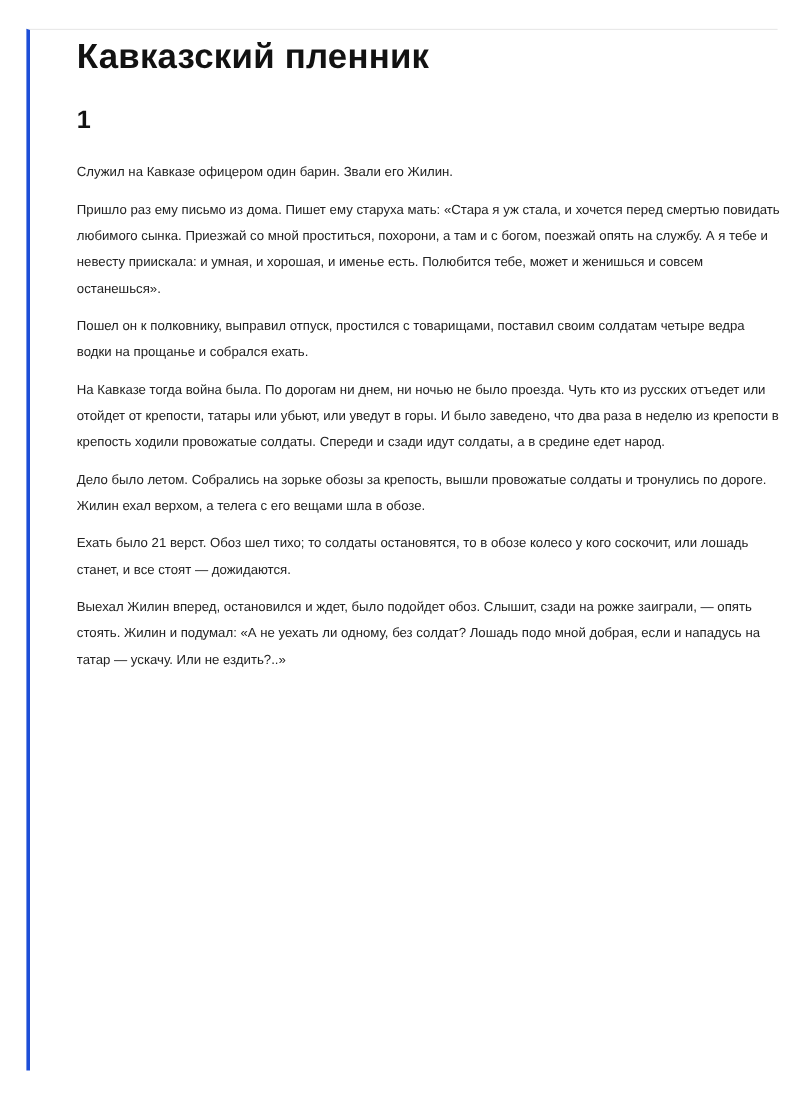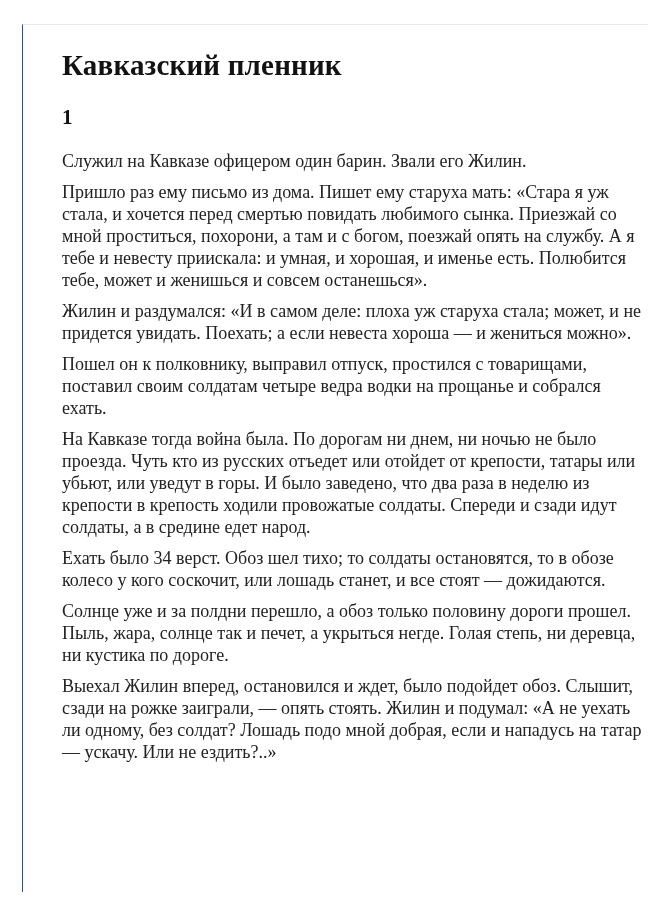--- a/index.html
+++ b/index.html
@@ -15,24 +15,23 @@
     font-family: "Liberation Sans", "DejaVu Sans", sans-serif;
   }
   .reader-page {
     position: absolute;
     left: 22px;
     top: 24px;
     width: 626px;
     height: 868px;
     box-sizing: border-box;
     border-top: 1px solid #e9e9e9;
-    border-left: 1px solid #1d4ed8;
+    border-left: 3px solid #1d4ed8;
     background: #ffffff;
-    padding: 23px 0 0 39px;
-    font-family: Liberation Serif, serif;
+    padding: 6px 0 0 39px;
   }
   .book-title {
     margin: 0 0 22px 0;
     font-size: 29px;
     line-height: 1.2;
     font-weight: bold;
     color: #121212;
     letter-spacing: 0.2px;
   }
   .chapter-heading {
@@ -40,34 +39,33 @@
     font-size: 21px;
     line-height: 1.2;
     font-weight: bold;
     color: #121212;
   }
   .text-body {
     width: 586px;
   }
   .text-body p {
     margin: 0 0 9px 0;
-    font-size: 18px;
+    font-size: 11px;
     line-height: 22px;
     color: #222222;
   }
 </style>
 </head>
 <body>
 
 <div class="reader-page">
   <h1 class="book-title">Кавказский пленник</h1>
   <h2 class="chapter-heading">1</h2>
   <div class="text-body">
     <p>Служил на Кавказе офицером один барин. Звали его Жилин.</p>
     <p>Пришло раз ему письмо из дома. Пишет ему старуха мать: «Стара я уж стала, и хочется перед смертью повидать любимого сынка. Приезжай со мной проститься, похорони, а там и с богом, поезжай опять на службу. А я тебе и невесту приискала: и умная, и хорошая, и именье есть. Полюбится тебе, может и женишься и совсем останешься».</p>
-    <p>Жилин и раздумался: «И в самом деле: плоха уж старуха стала; может, и не придется увидать. Поехать; а если невеста хороша — и жениться можно».</p>
     <p>Пошел он к полковнику, выправил отпуск, простился с товарищами, поставил своим солдатам четыре ведра водки на прощанье и собрался ехать.</p>
     <p>На Кавказе тогда война была. По дорогам ни днем, ни ночью не было проезда. Чуть кто из русских отъедет или отойдет от крепости, татары или убьют, или уведут в горы. И было заведено, что два раза в неделю из крепости в крепость ходили провожатые солдаты. Спереди и сзади идут солдаты, а в средине едет народ.</p>
-    <p>Ехать было 34 верст. Обоз шел тихо; то солдаты остановятся, то в обозе колесо у кого соскочит, или лошадь станет, и все стоят — дожидаются.</p>
-    <p>Солнце уже и за полдни перешло, а обоз только половину дороги прошел. Пыль, жара, солнце так и печет, а укрыться негде. Голая степь, ни деревца, ни кустика по дороге.</p>
+    <p>Дело было летом. Собрались на зорьке обозы за крепость, вышли провожатые солдаты и тронулись по дороге. Жилин ехал верхом, а телега с его вещами шла в обозе.</p>
+    <p>Ехать было 21 верст. Обоз шел тихо; то солдаты остановятся, то в обозе колесо у кого соскочит, или лошадь станет, и все стоят — дожидаются.</p>
     <p>Выехал Жилин вперед, остановился и ждет, было подойдет обоз. Слышит, сзади на рожке заиграли, — опять стоять. Жилин и подумал: «А не уехать ли одному, без солдат? Лошадь подо мной добрая, если и нападусь на татар — ускачу. Или не ездить?..»</p>
   </div>
 </div>
 
 </body></html>

